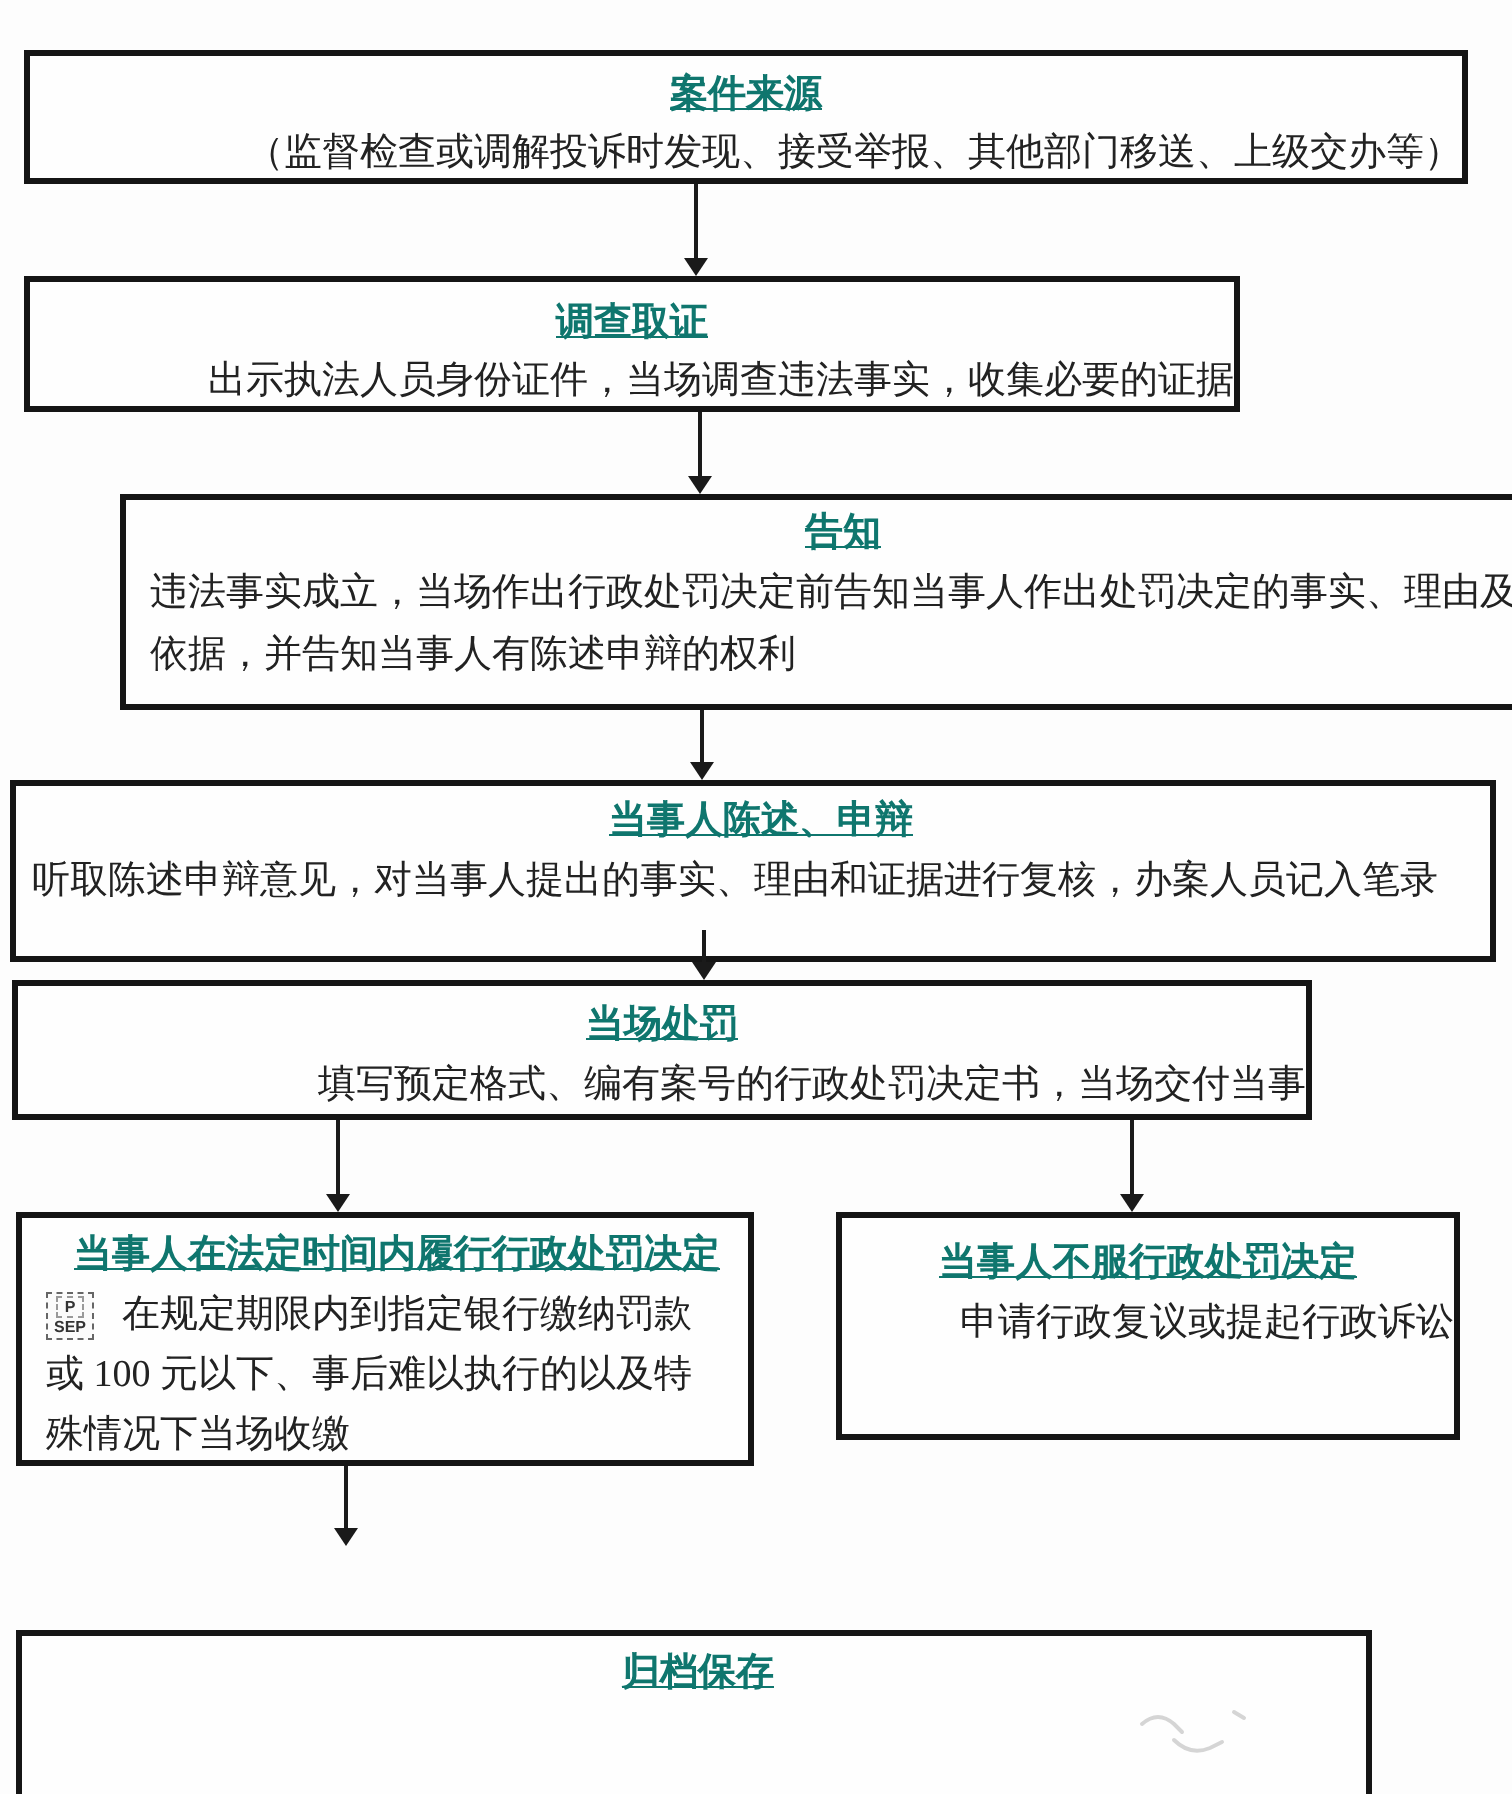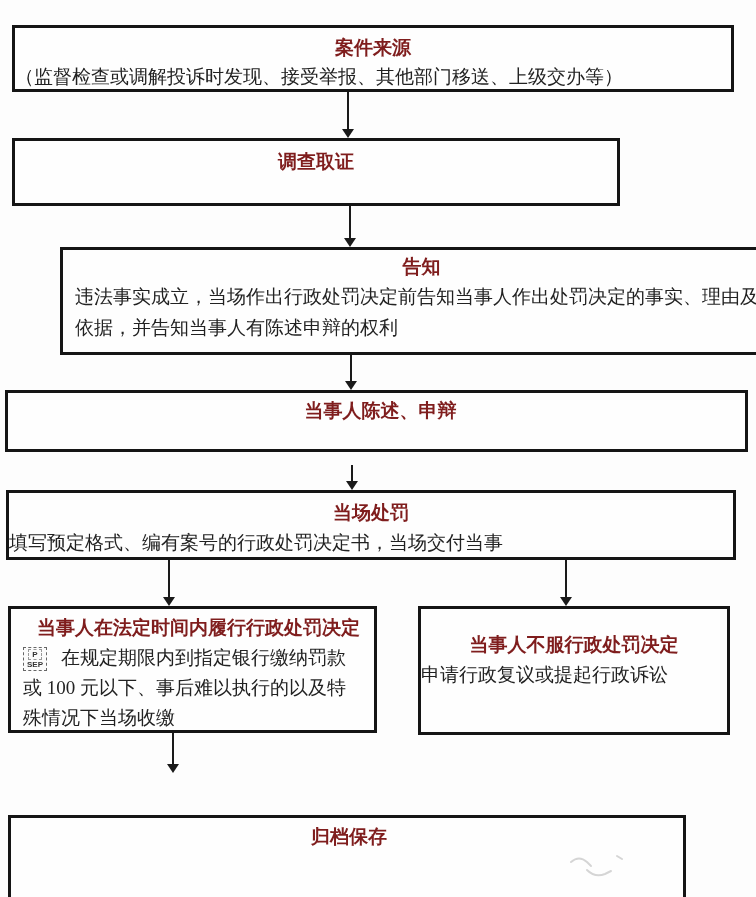--- a/index.html
+++ b/index.html
@@ -16,44 +16,45 @@
     border:3px solid #151515;
     background:#fefefe;
     box-sizing:border-box;
   }
   .node-title{
     font-size:19px;
     font-weight:bold;
     text-align:center;
     line-height:29px;
     white-space:nowrap;
-    color:#7f1d1d;
+    color:#0f766e;
+    text-decoration:underline;
   }
   .node-body{
     font-size:19px;
     line-height:30px;
     color:#222222;
   }
-  .center{text-align:left;}
+  .center{text-align:right;}
   .left{text-align:left;}
 
   
   #b-source {left:12px; top:25px;  width:722px; height:67px;  padding-top:5px;}
   #b-source  .node-body{line-height:29px;}
   #b-evidence{left:12px; top:138px; width:608px; height:68px;  padding-top:6px;}
   #b-inform {left:20px;  top:247px; width:741px; height:108px; padding:2px 30px 0 12px;margin-left:40px;}
   #b-inform  .node-body{line-height:31px;}
-  #b-statement{left:5px; top:390px; width:743px; height:62px;  padding:3px 0 0 8px;}
+  #b-statement{left:5px; top:390px; width:743px; height:91px;  padding:3px 0 0 8px;}
   #b-statement .node-body{line-height:31px;}
-  #b-onspot {left:6px;  top:490px; width:730px; height:70px;  padding-top:5px;}
+  #b-onspot {left:6px;  top:490px; width:650px; height:70px;  padding-top:5px;}
   #b-onspot  .node-body{line-height:31px;}
   #b-comply {left:8px;  top:606px; width:369px; height:127px; padding:4px 14px 0 12px;}
   #b-comply  .node-title{text-align:right; line-height:30px;}
   #b-comply  .node-body{line-height:30px;}
-  #b-object {left:418px;top:606px; width:312px; height:129px; padding-top:21px;}
+  #b-object {left:418px;top:606px; width:312px; height:114px; padding-top:8px;}
   #b-object  .node-title{line-height:30px;}
   #b-object  .node-body{line-height:29px;}
   #b-archive{left:8px;  top:815px; width:678px; height:108px; padding:3px 8px 0 12px;}
   #b-archive .node-title{line-height:31px;}
   #b-archive .node-body{line-height:31px;}
 
   
   .arrow{position:absolute; width:12px;}
   .arrow .shaft{
     position:absolute; left:5px; top:0; bottom:8px; width:2px;
@@ -105,39 +106,41 @@
     <div class="node-body center">（监督检查或调解投诉时发现、接受举报、其他部门移送、上级交办等）</div>
   </div>
 
   <div class="arrow" id="a1">
       <i class="shaft"></i>
       <i class="head"></i>
     </div>
 
   <div class="fbox" id="b-evidence">
     <div class="node-title">调查取证</div>
+    <div class="node-body center">出示执法人员身份证件，当场调查违法事实，收集必要的证据</div>
   </div>
 
   <div class="arrow" id="a2">
       <i class="shaft"></i>
       <i class="head"></i>
     </div>
 
   <div class="fbox" id="b-inform">
     <div class="node-title">告知</div>
     <div class="node-body left">违法事实成立，当场作出行政处罚决定前告知当事人作出处罚决定的事实、理由及依据，并告知当事人有陈述申辩的权利</div>
   </div>
 
   <div class="arrow" id="a3">
       <i class="shaft"></i>
       <i class="head"></i>
     </div>
 
   <div class="fbox" id="b-statement">
     <div class="node-title">当事人陈述、申辩</div>
+    <div class="node-body left">听取陈述申辩意见，对当事人提出的事实、理由和证据进行复核，办案人员记入笔录</div>
   </div>
 
   <div class="arrow" id="a4">
       <i class="shaft"></i>
       <i class="head"></i>
     </div>
 
   <div class="fbox" id="b-onspot">
     <div class="node-title">当场处罚</div>
     <div class="node-body center">填写预定格式、编有案号的行政处罚决定书，当场交付当事</div>

